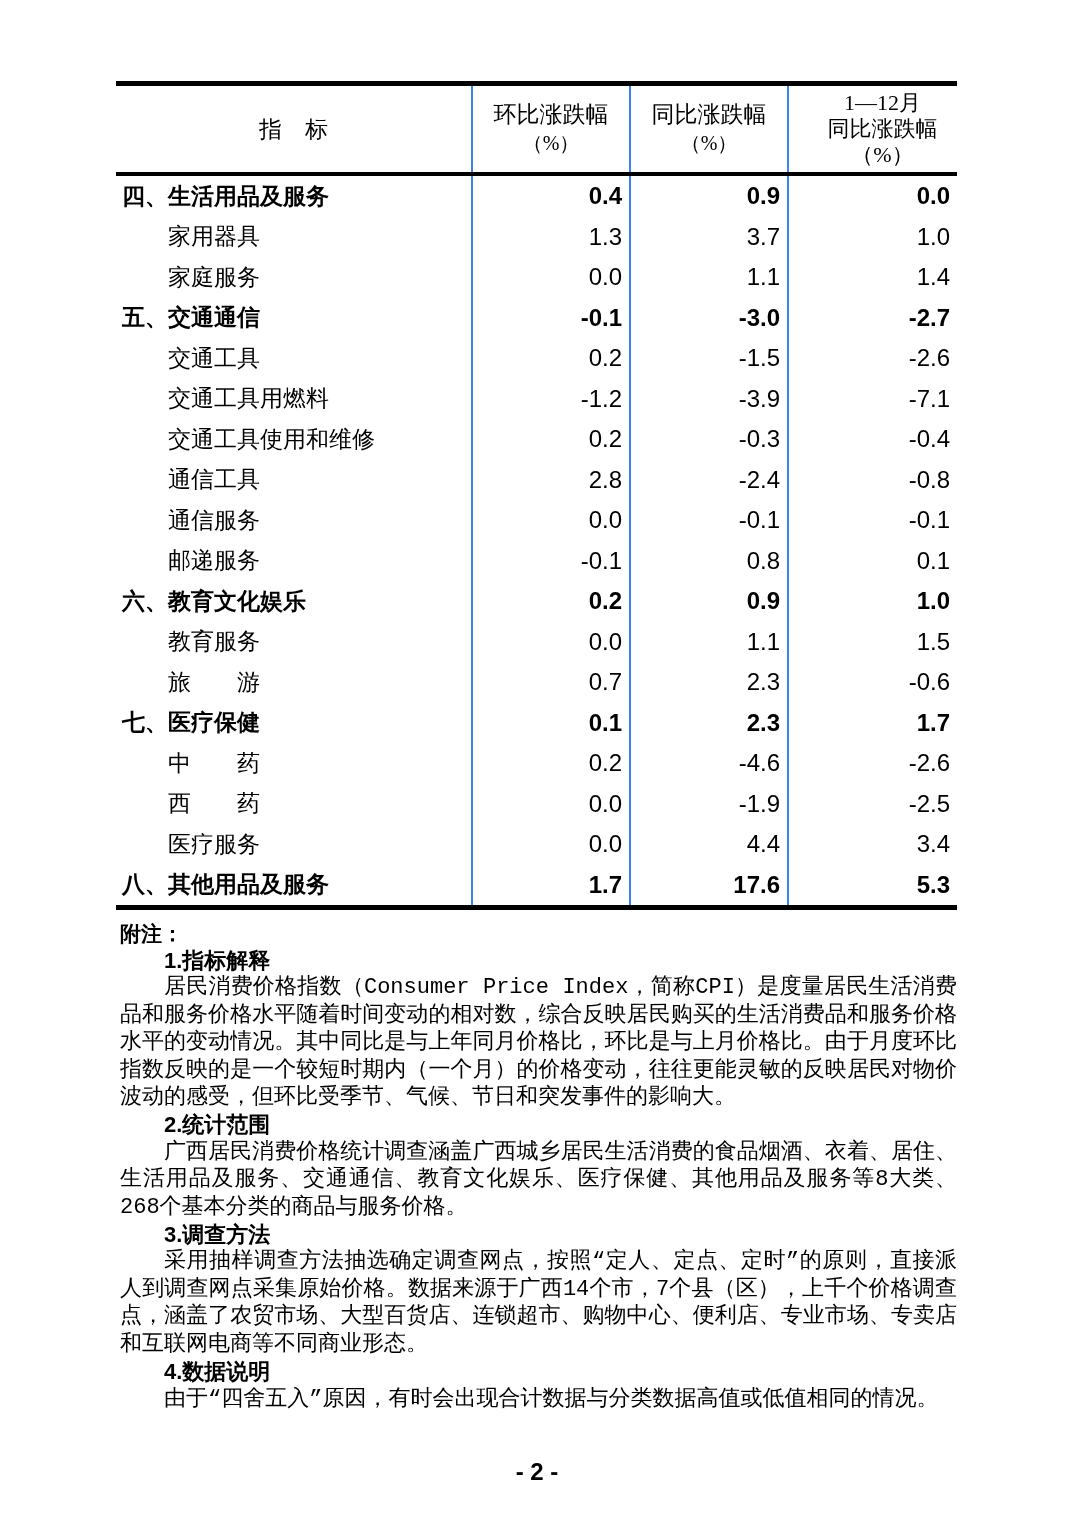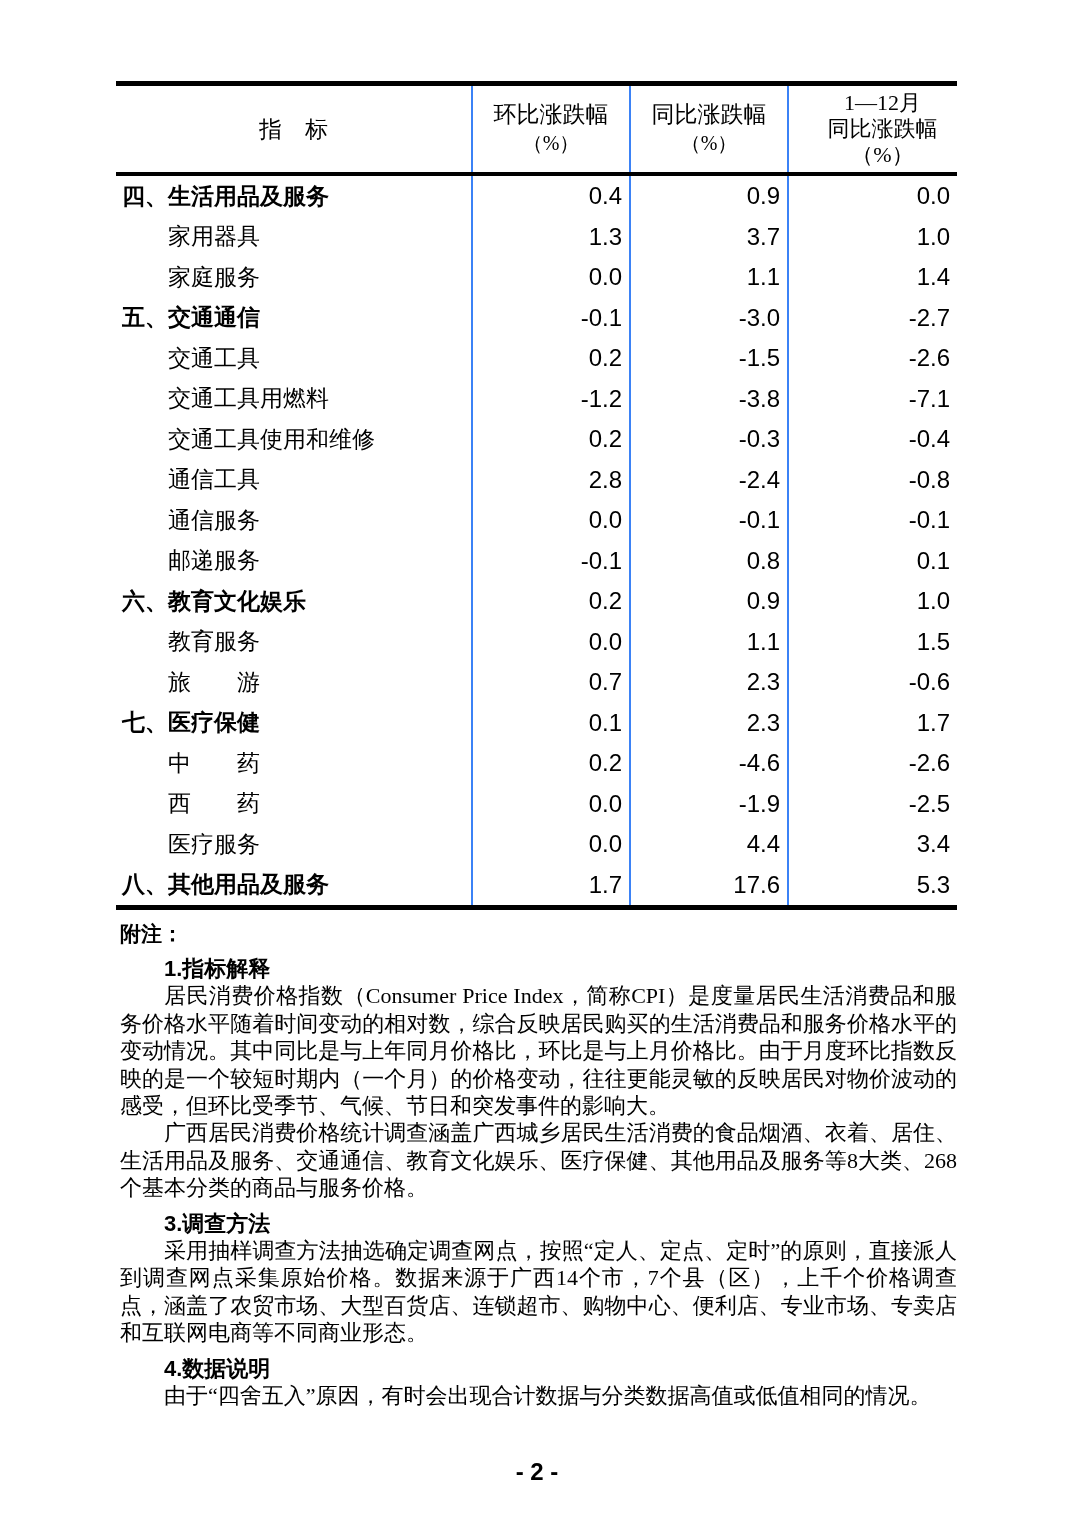--- a/index.html
+++ b/index.html
@@ -55,49 +55,49 @@
     padding-right: 7px;
     font-family: "Liberation Sans", sans-serif;
     font-size: 24px;
   }
   tr.sub td.label { padding-left: 52px; }
   tr.cat td.label {
     font-weight: bold;
     font-family: Liberation Mono, monospace;
     margin-left: 6px;
   }
-  tr.cat td.num { font-weight: normal; }
+  tr.cat td.num { font-weight: bold; }
 
   
   .notes {
     position: absolute;
     left: 120px;
     top: 920px;
     width: 837px;
   }
   .notes-title {
     font-weight: bold;
     font-size: 21px;
     line-height: 27px;
     font-family: "Liberation Sans", sans-serif;
   }
   .note-heading {
     font-weight: bold;
     font-size: 22px;
     line-height: 27.4px;
     padding-left: 44px;
     font-family: "Liberation Sans", sans-serif;
-    margin-top: 8px;
   }
   .note-para {
     margin: 0;
     font-size: 22px;
     line-height: 27.4px;
     text-align: justify;
     text-indent: 44px;
+    font-family: Liberation Mono, monospace;
   }
 
   
   .footer {
     position: absolute;
     left: 0;
     top: 1458px;
     width: 1074px;
     text-align: center;
     font-family: "Liberation Sans", sans-serif;
@@ -164,21 +164,21 @@
     </tr>
         <tr class="sub">
       <td class="label">交通工具</td>
       <td class="num">0.2</td>
       <td class="num">-1.5</td>
       <td class="num">-2.6</td>
     </tr>
         <tr class="sub">
       <td class="label">交通工具用燃料</td>
       <td class="num">-1.2</td>
-      <td class="num">-3.8</td>
+      <td class="num">-3.9</td>
       <td class="num">-7.1</td>
     </tr>
         <tr class="sub">
       <td class="label">交通工具使用和维修</td>
       <td class="num">0.2</td>
       <td class="num">-0.3</td>
       <td class="num">-0.4</td>
     </tr>
         <tr class="sub">
       <td class="label">通信工具</td>
@@ -250,20 +250,21 @@
   </table>
 
   <div class="notes">
     <div class="notes-title">附注：</div>
     <div id="notes-body">
         <div class="note-sec">
       <div class="note-heading">1.指标解释</div>
       <p class="note-para">居民消费价格指数（Consumer Price Index，简称CPI）是度量居民生活消费品和服务价格水平随着时间变动的相对数，综合反映居民购买的生活消费品和服务价格水平的变动情况。其中同比是与上年同月价格比，环比是与上月价格比。由于月度环比指数反映的是一个较短时期内（一个月）的价格变动，往往更能灵敏的反映居民对物价波动的感受，但环比受季节、气候、节日和突发事件的影响大。</p>
     </div>
         <div class="note-sec">
+      <div class="note-heading">2.统计范围</div>
       <p class="note-para">广西居民消费价格统计调查涵盖广西城乡居民生活消费的食品烟酒、衣着、居住、生活用品及服务、交通通信、教育文化娱乐、医疗保健、其他用品及服务等8大类、268个基本分类的商品与服务价格。</p>
     </div>
         <div class="note-sec">
       <div class="note-heading">3.调查方法</div>
       <p class="note-para">采用抽样调查方法抽选确定调查网点，按照“定人、定点、定时”的原则，直接派人到调查网点采集原始价格。数据来源于广西14个市，7个县（区），上千个价格调查点，涵盖了农贸市场、大型百货店、连锁超市、购物中心、便利店、专业市场、专卖店和互联网电商等不同商业形态。</p>
     </div>
         <div class="note-sec">
       <div class="note-heading">4.数据说明</div>
       <p class="note-para">由于“四舍五入”原因，有时会出现合计数据与分类数据高值或低值相同的情况。</p>
     </div>

